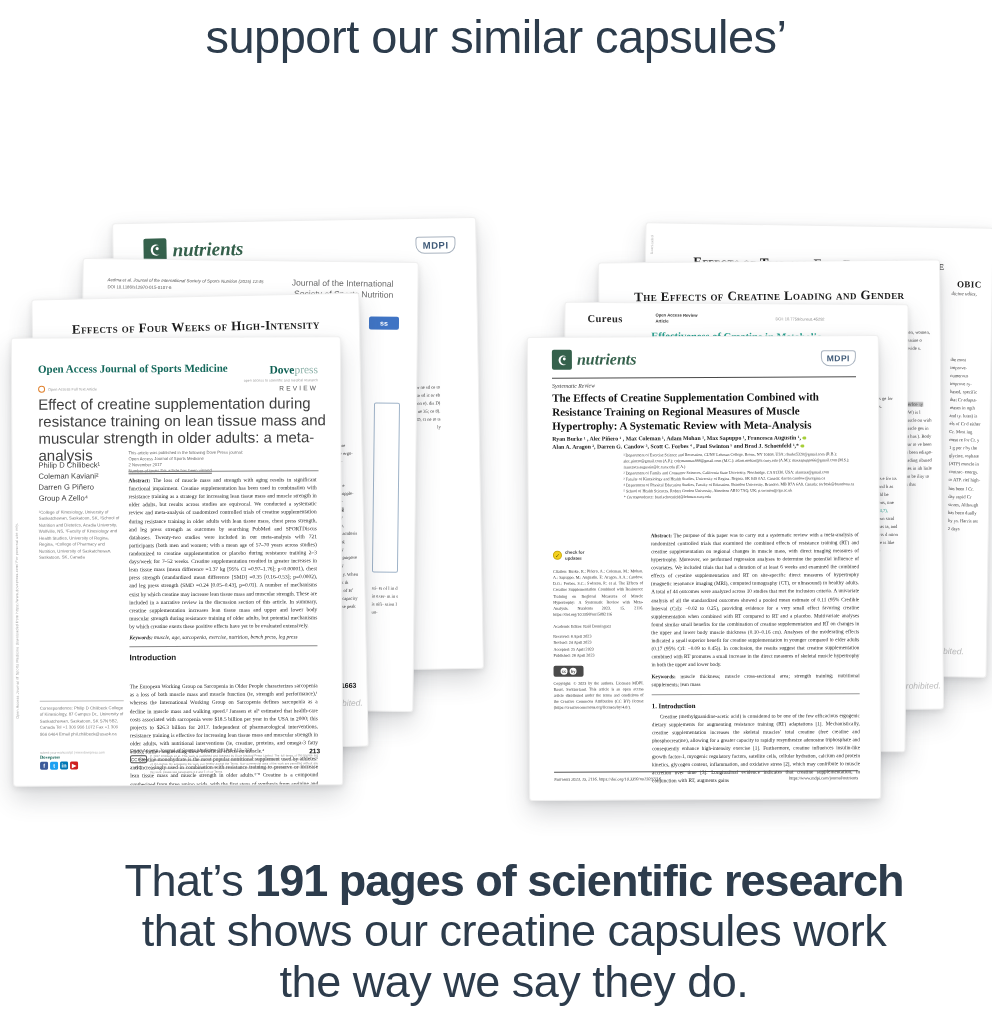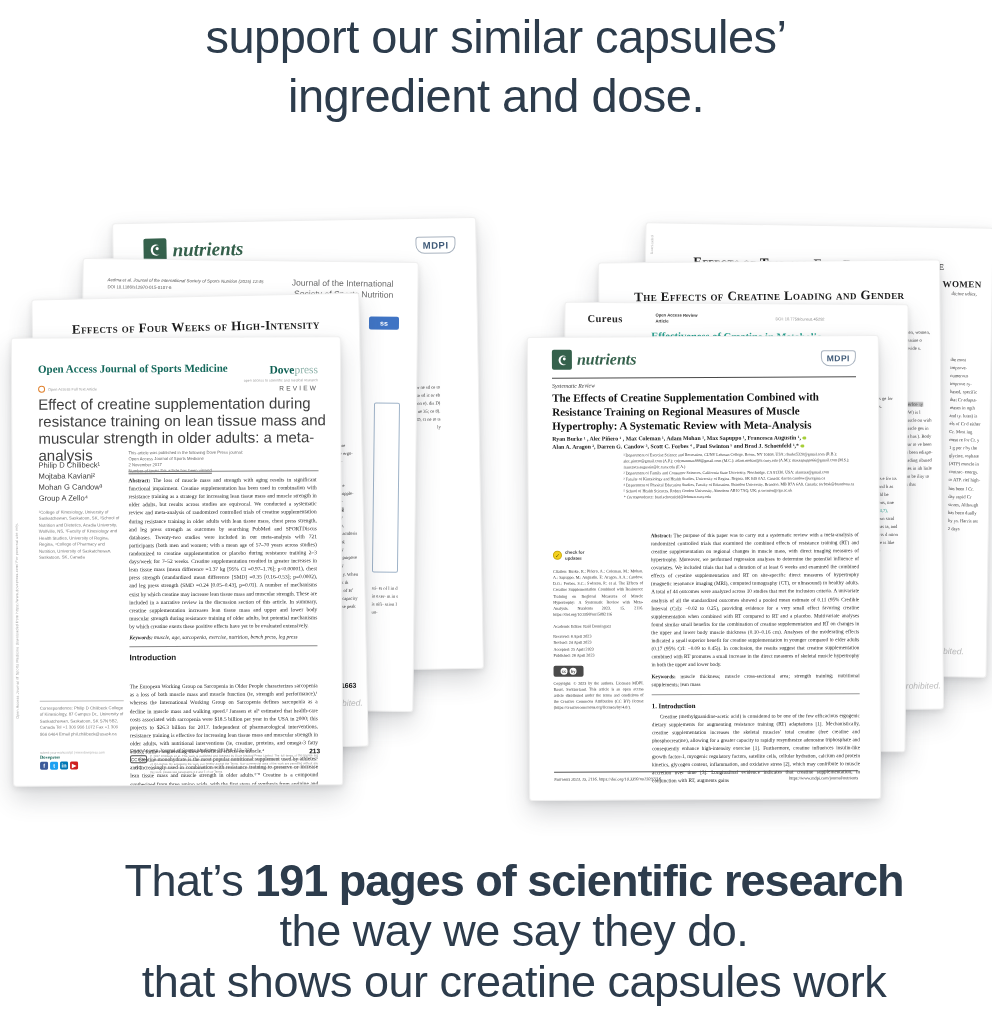--- a/index.html
+++ b/index.html
@@ -148,21 +148,20 @@
   .rot-side { position:absolute; left:4px; top:12px; writing-mode:vertical-rl; transform:rotate(180deg);
               font-size:3.4px; color:#b5b5b5; }
 </style>
 </head>
 <body>
 
 <div class="canvas">
 
   <div class="headline">
     <div class="h-reg">support our similar capsules’</div>
-    <div class="h-reg">ingredient and dose.</div>
   </div>
 
   <div class="paper" id="pL1">
     <div class="nut-head" style="padding:15px 20px 0 30px; gap:6px;">
       <span class="nut-logo" style="width:23px;height:23px;">
         <svg width="17" height="17" viewBox="0 0 24 24">
             <path d="M17.5 5.5c-6.5-3.2-12.5 1.2-11.4 8.1 1 6.2 8.2 8.3 12.3 5-5.2 1.3-9.4-1.9-9.4-6.2 0-5 4.2-7.4 8.5-6.9z" fill="#fff"></path>
             <circle cx="15" cy="10" r="2.3" fill="#fff"></circle>
           </svg>
       </span>
@@ -217,22 +216,22 @@
     </div>
     <div class="pubnote">
       <div>This article was published in the following Dove Press journal:</div>
       <div>Open Access Journal of Sports Medicine</div>
       <div>2 November 2017</div>
       <div class="u">Number of times this article has been viewed</div>
     </div>
     <div class="hr1"></div>
     <div class="authors-col">
       <div class="auth">Philip D Chilibeck¹</div>
-      <div class="auth">Mojtaba Kaviani²</div>
-      <div class="auth">Mohan G Candow³</div>
+      <div class="auth">Coleman Kaviani²</div>
+      <div class="auth">Darren G Piñero</div>
       <div class="auth">Group A Zello⁴</div>
       <div class="affil">¹College of Kinesiology, University of Saskatchewan, Saskatoon, SK, ²School of Nutrition and Dietetics, Acadia University, Wolfville, NS, ³Faculty of Kinesiology and Health Studies, University of Regina, Regina, ⁴College of Pharmacy and Nutrition, University of Saskatchewan, Saskatoon, SK, Canada</div>
     </div>
     <div class="corr">Correspondence: Philip D Chilibeck College of Kinesiology, 87 Campus Dr., University of Saskatchewan, Saskatoon, SK S7N 5B2, Canada Tel +1 306 966 1072 Fax +1 306 966 6464 Email phil.chilibeck@usask.ca</div>
     <div class="dove-body">
       <div><b>Abstract:</b> <span>The loss of muscle mass and strength with aging results in significant functional impairment. Creatine supplementation has been used in combination with resistance training as a strategy for increasing lean tissue mass and muscle strength in older adults, but results across studies are equivocal. We conducted a systematic review and meta-analysis of randomized controlled trials of creatine supplementation during resistance training in older adults with lean tissue mass, chest press strength, and leg press strength as outcomes by searching PubMed and SPORTDiscus databases. Twenty-two studies were included in our meta-analysis with 721 participants (both men and women; with a mean age of 57–70 years across studies) randomized to creatine supplementation or placebo during resistance training 2–3 days/week for 7–52 weeks. Creatine supplementation resulted in greater increases in lean tissue mass (mean difference =1.37 kg [95% CI =0.97–1.76]; p&lt;0.00001), chest press strength (standardized mean difference [SMD] =0.35 [0.16–0.53]; p=0.0002), and leg press strength (SMD =0.24 [0.05–0.43], p=0.01). A number of mechanisms exist by which creatine may increase lean tissue mass and muscular strength. These are included in a narrative review in the discussion section of this article. In summary, creatine supplementation increases lean tissue mass and upper and lower body muscular strength during resistance training of older adults, but potential mechanisms by which creatine exerts these positive effects have yet to be evaluated extensively.</span></div>
       <div class="kw"><b><i>Keywords:</i></b> <i>muscle, age, sarcopenia, exercise, nutrition, bench press, leg press</i></div>
       <div class="dove-intro-h">Introduction</div>
       <div>The European Working Group on Sarcopenia in Older People characterizes sarcopenia as a loss of both muscle mass and muscle function (ie, strength and performance),¹ whereas the International Working Group on Sarcopenia defines sarcopenia as a decline in muscle mass and walking speed.² Janssen et al³ estimated that health-care costs associated with sarcopenia were $18.5 billion per year in the USA in 2000; this projects to $26.3 billion for 2017. Independent of pharmacological interventions, resistance training is effective for increasing lean tissue mass and muscular strength in older adults, with nutritional interventions (ie, creatine, proteins, and omega-3 fatty acids), further augmenting these beneficial effects on muscle.⁴</div>
       <div class="ind">Creatine monohydrate is the most popular nutritional supplement used by athletes⁵ and increasingly used in combination with resistance training to preserve or increase lean tissue mass and muscle strength in older adults.⁶⁻⁸ Creatine is a compound synthesized from three amino acids, with the first steps of synthesis from arginine and glycine in the kidney and subsequent steps involving methionine in the liver.⁹ Creatine</div>
@@ -253,21 +252,21 @@
         <span class="cc-badge">CC BY-NC</span>
         <span class="license">© 2017 Chilibeck et al. This work is published and licensed by Dove Medical Press Limited. The full terms of this license are available at https://www.dovepress.com/terms.php and incorporate the Creative Commons Attribution – Non Commercial (unported, v3.0) License. By accessing the work you hereby accept the Terms. Non-commercial uses of the work are permitted without any further permission from Dove Medical Press Limited, provided the work is properly attributed. For permission for commercial use of this work, please see paragraphs 4.2 and 5 of our Terms.</span>
       </div>
     </div>
     <div class="page213">213</div>
   </div>
 
   <div class="paper" id="pR1">
     <div class="rot-side">Downloaded</div>
     <div class="top-title sc" style="top:30px; padding:0 16px;">Effects of Two and Five Days of Creatine</div>
-    <div class="sc frag-right" style="top:47px; right:10px; font-size:13px;">women</div>
+    <div class="sc frag-right" style="top:47px; right:10px; font-size:13px;">obic</div>
     <div class="frag-right" style="top:62px; right:10px; width:30px; font-style:italic; font-size:5px; line-height:1.7; color:#444;">dicine udies,</div>
     <div class="edge" style="right:8px; top:128px; width:32px;">the most improve- numerous improve ry-based, specific that Cr adapta- reases in ngth and ty. lutes) is els of Cr d either Cr. Most ing meat re for Cr. y 1 g per r by the glycine, osphate (ATP) muscle in contrac- energy. to ATP. rief high- has been f Cr. day rapid Cr stores, Although has been dually by ys. Harris ast 2 days</div>
     <div class="wm" style="right:22px; top:418px;">hibited.</div>
   </div>
 
   <div class="paper" id="pR2">
     <div class="top-title sc" style="top:26px; padding:0 18px;">The Effects of Creatine Loading and Gender</div>
     <div class="top-title sc" style="top:43px; padding:0 18px;">on Anaerobic Running Capacity</div>
     <div class="edge" style="right:7px; top:68px; width:30px;">omen, women, Creatine o provide s.</div>
     <div class="edge" style="right:7px; top:140px; width:30px;">
@@ -354,17 +353,17 @@
     </div>
     <div class="r4-footrule"></div>
     <div class="r4-footer">
       <span class="i">Nutrients 2023, 15, 2116. https://doi.org/10.3390/nu15092116</span>
       <span>https://www.mdpi.com/journal/nutrients</span>
     </div>
   </div>
 
   <div class="footline">
     <div class="f-line"><span>That’s </span><span class="f-bold">191 pages of scientific research</span></div>
+    <div class="f-line">that shows our creatine capsules work</div>
     <div class="f-line">the way we say they do.</div>
-    <div class="f-line">that shows our creatine capsules work</div>
   </div>
 
 </div>
 
 </body></html>

